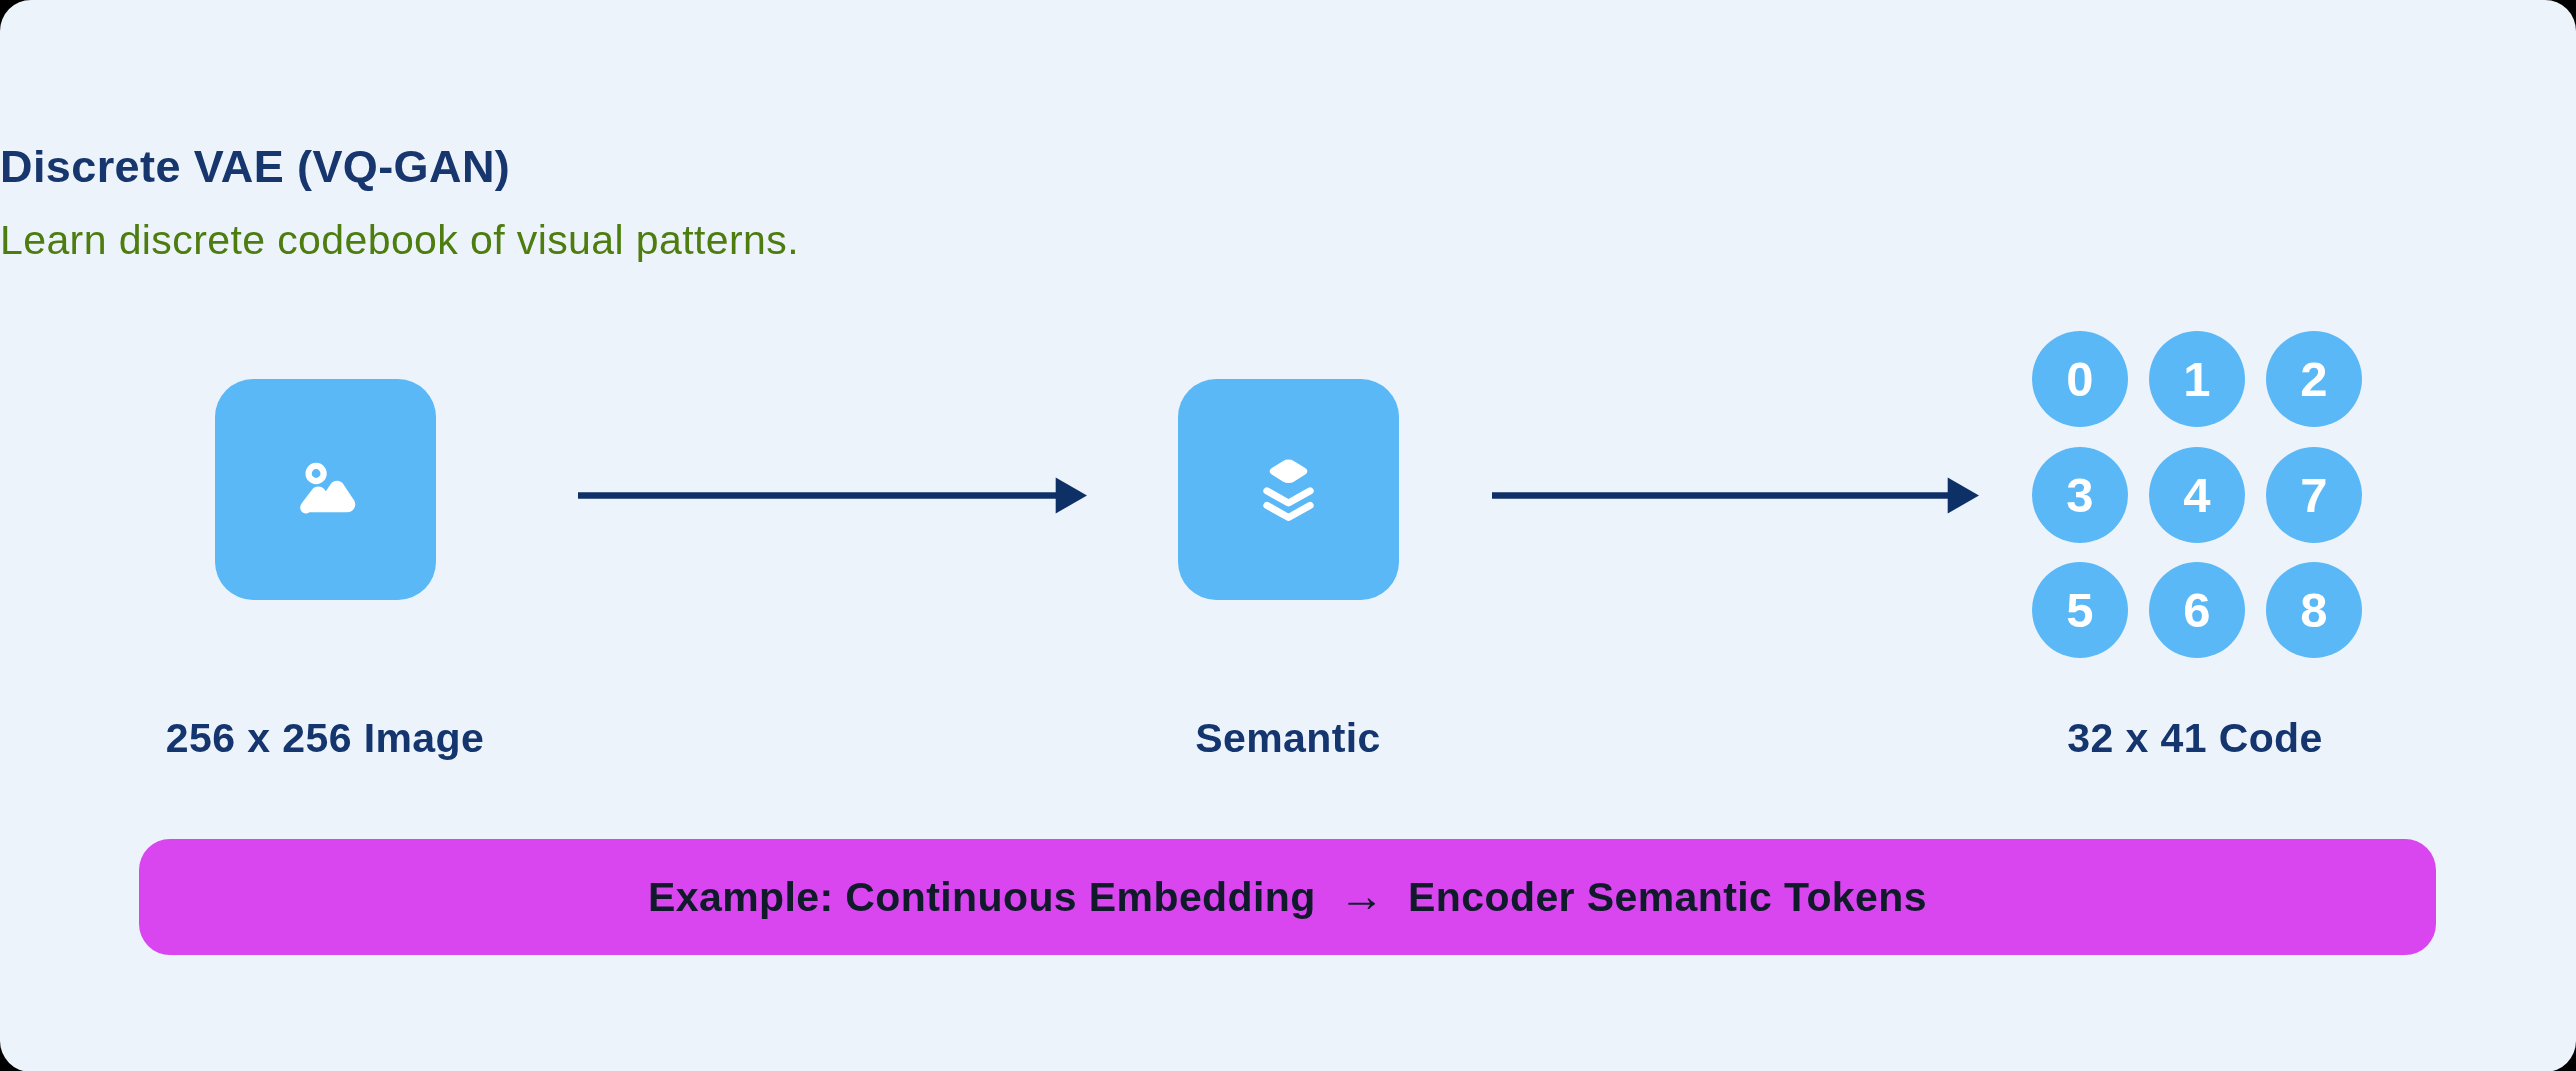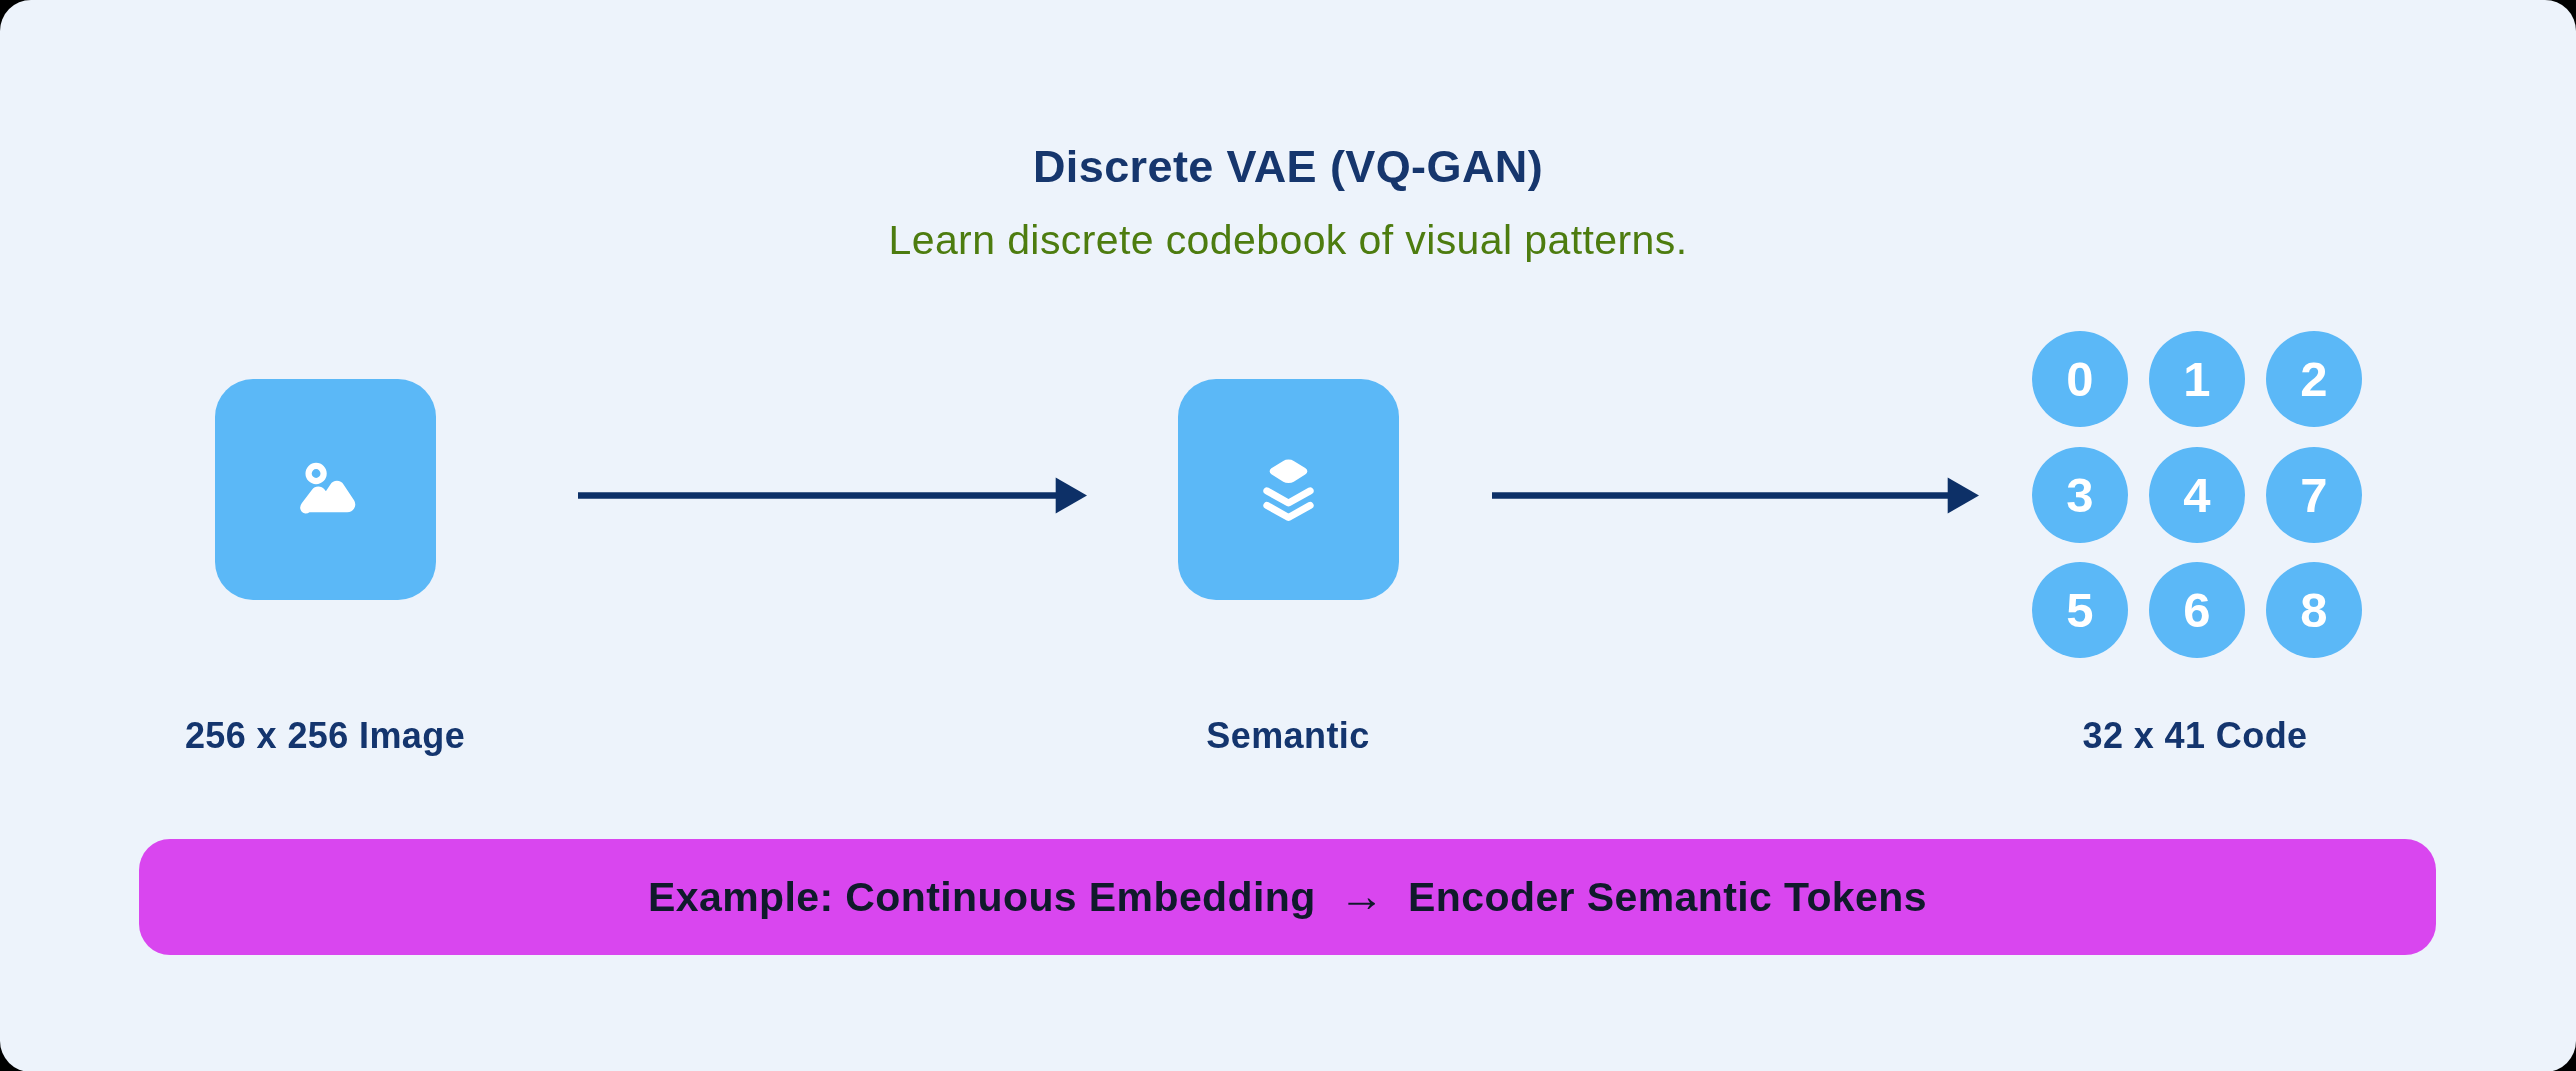--- a/index.html
+++ b/index.html
@@ -12,21 +12,21 @@
     position: relative; width: 2576px; height: 1072px;
     background: #000000;
   }
   .panel {
     position: absolute; inset: 0;
     background: #edf3fb;
     border-radius: 31px;
   }
 
   
-  .header { position: absolute; top: 141px; left: 0; width: 100%; text-align: center; }
+  .header { position: absolute; top: 141px; left: 0; width: 100%; text-align: left; }
   .title {
     margin: 0; font-size: 45px; font-weight: 700; color: #16366d;
     letter-spacing: 0.4px;
   }
   .subtitle {
     margin: 23.5px 0 0 0; font-size: 41px; font-weight: 400; color: #4d7c0f;
     letter-spacing: 0.4px;
   }
 
   
@@ -53,21 +53,21 @@
   }
   .token {
     background: #5bb8f7; border-radius: 50%;
     display: flex; align-items: center; justify-content: center;
     color: #ffffff; font-size: 49px; font-weight: 600;
   }
 
   
   .stage-label {
     position: absolute; top: 715px; transform: translateX(-50%);
-    font-size: 36px; font-weight: 700; color: #14356e;
+    font-size: 41px; font-weight: 700; color: #14356e;
     white-space: nowrap; letter-spacing: 0.4px;
   }
   .label-input   { left: 325px; }
   .label-encoder { left: 1288px; }
   .label-code    { left: 2195px; }
 
   
   .banner {
     position: absolute; left: 139px; top: 839px; width: 2297px; height: 116px;
     background: #d946ef; border-radius: 31px;

